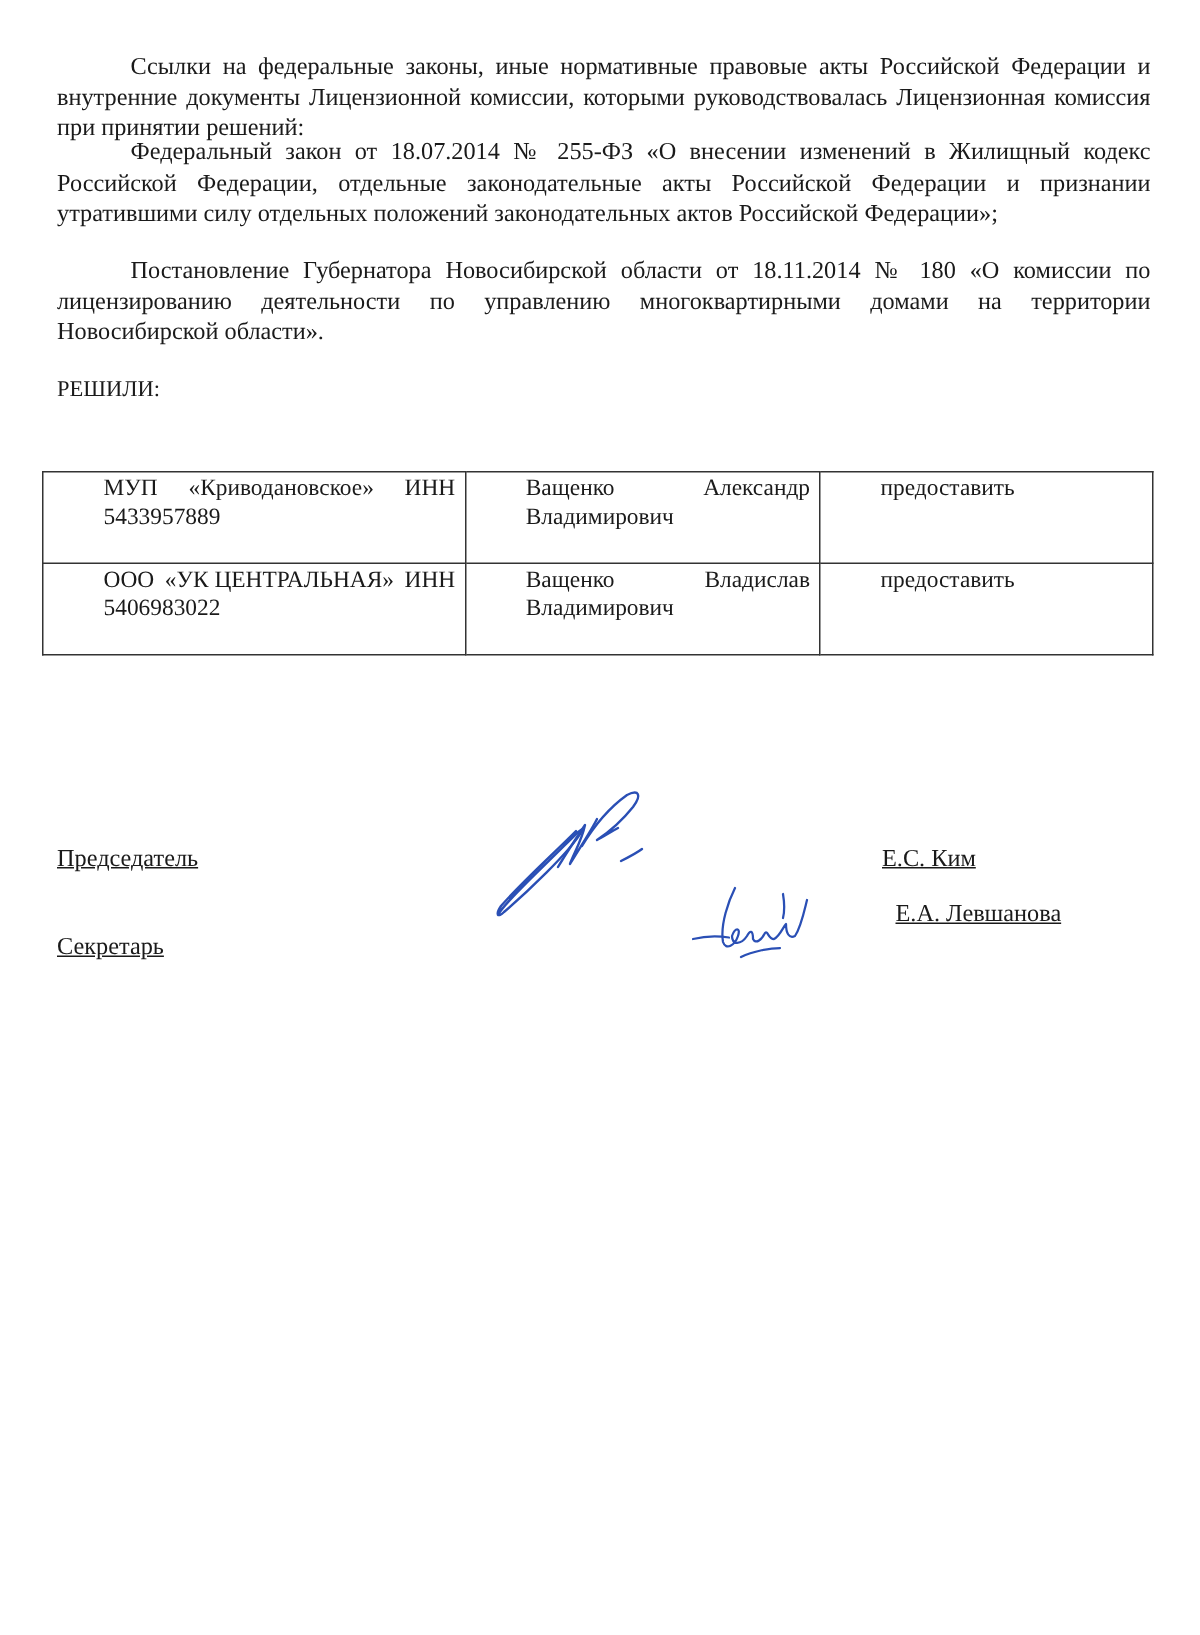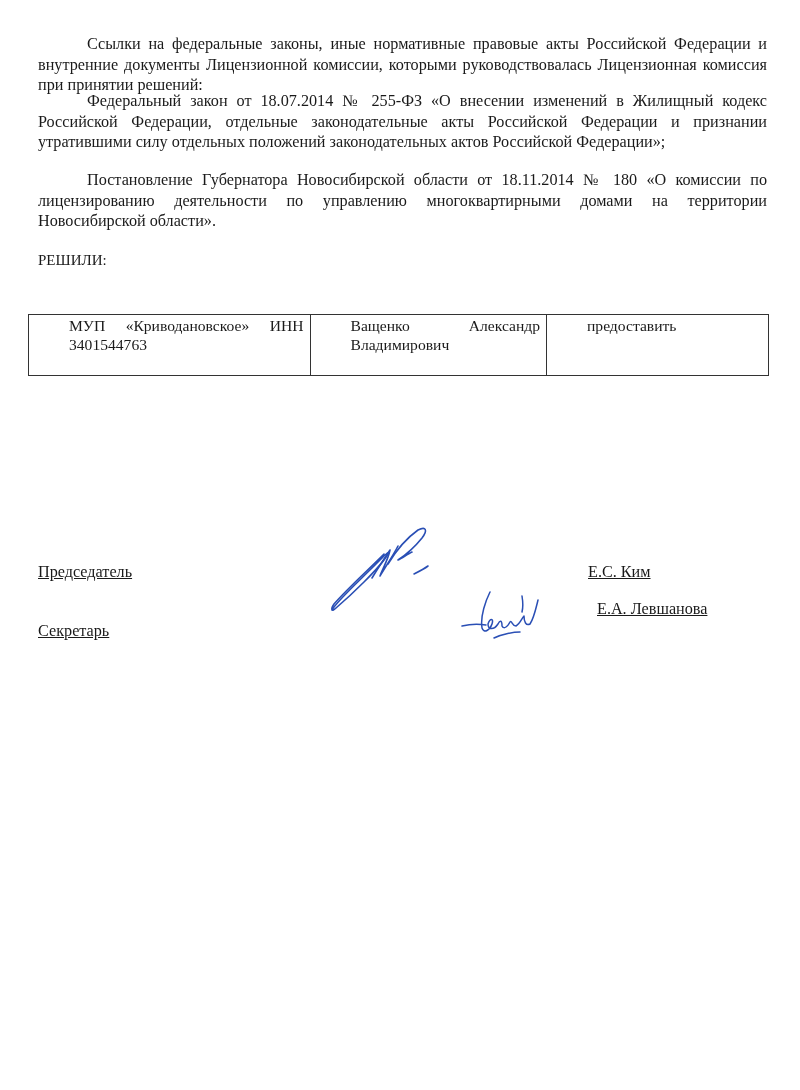--- a/index.html
+++ b/index.html
@@ -53,26 +53,44 @@
 
 <table class="decisions">
   <tbody>
   <tr class="row">
     <td class="c1">
       <div class="split">
         <span>МУП</span>
         <span>«Криводановское»</span>
         <span>ИНН</span>
       </div>
-      <div>3401544763</div>
+      <div>5433957889</div>
     </td>
     <td class="c2">
       <div class="split">
         <span>Ващенко</span>
         <span>Александр</span>
+      </div>
+      <div>Владимирович</div>
+    </td>
+    <td class="c3">предоставить</td>
+  </tr>
+  <tr class="row">
+    <td class="c1">
+      <div class="split">
+        <span>ООО</span>
+        <span>«УК ЦЕНТРАЛЬНАЯ»</span>
+        <span>ИНН</span>
+      </div>
+      <div>5406983022</div>
+    </td>
+    <td class="c2">
+      <div class="split">
+        <span>Ващенко</span>
+        <span>Владислав</span>
       </div>
       <div>Владимирович</div>
     </td>
     <td class="c3">предоставить</td>
   </tr>
 </tbody>
   </table>
 
 <p class="sig-label" id="chair-role">Председатель</p>
 <p class="sig-label" id="chair-name">Е.С. Ким</p>

